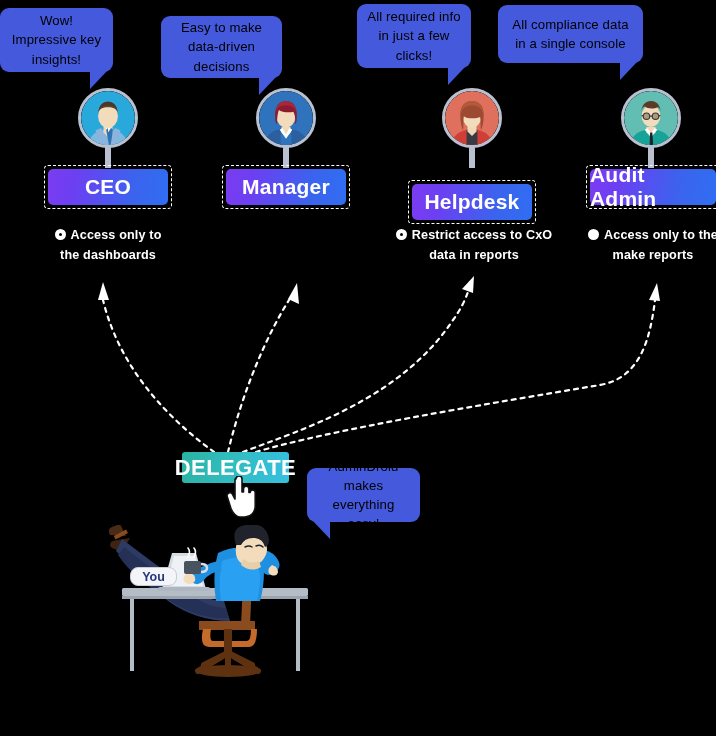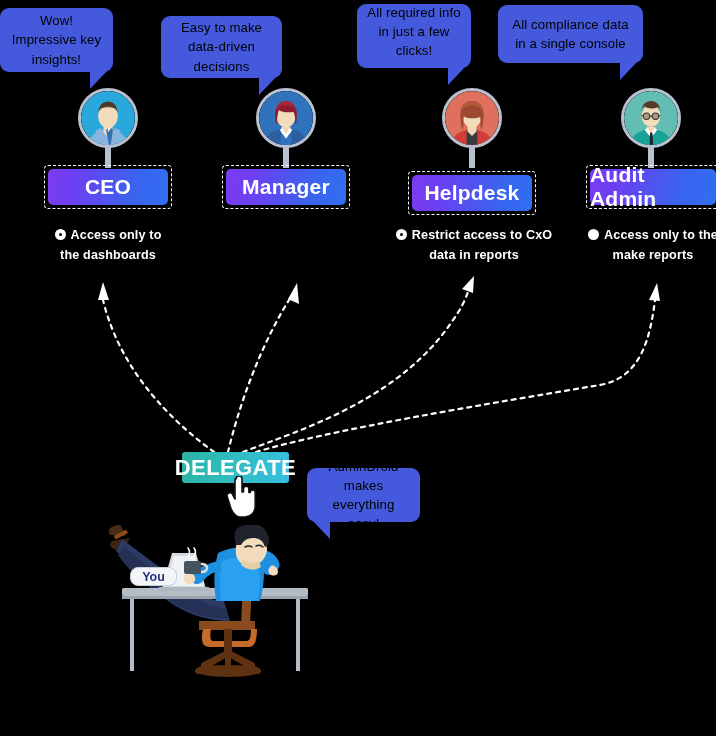--- a/index.html
+++ b/index.html
@@ -199,21 +199,21 @@
 <div class="stage">
 
   <div class="bubble tail-br" style="left:0px; top:8px; width:113px; height:64px;">
     <span>Wow! Impressive key insights!</span>
   </div>
 
   <div class="bubble tail-br" style="left:161px; top:16px; width:121px; height:62px;">
     <span>Easy to make data-driven decisions</span>
   </div>
 
-  <div class="bubble tail-br" style="left:357px; top:4px; width:114px; height:64px;align-items:flex-end;">
+  <div class="bubble tail-br" style="left:357px; top:4px; width:114px; height:64px;">
     <span>All required info in just a few clicks!</span>
   </div>
 
   <div class="bubble tail-br" style="left:498px; top:5px; width:145px; height:58px;">
     <span>All compliance data in a single console</span>
   </div>
 
   <div class="stem" style="left:105px; top:140px; height:28px;"></div>
   <div class="stem" style="left:283px; top:140px; height:28px;"></div>
   <div class="stem" style="left:469px; top:140px; height:28px;"></div>
@@ -277,21 +277,21 @@
   </div>
 
   <div class="badge-wrap" style="left:44px; top:165px; width:128px; height:44px;">
     <div class="badge">CEO</div>
   </div>
 
   <div class="badge-wrap" style="left:222px; top:165px; width:128px; height:44px;">
     <div class="badge">Manager</div>
   </div>
 
-  <div class="badge-wrap" style="left:408px; top:171px; width:128px; height:44px;">
+  <div class="badge-wrap" style="left:408px; top:180px; width:128px; height:44px;">
     <div class="badge">Helpdesk</div>
   </div>
 
   <div class="badge-wrap" style="left:586px; top:165px; width:134px; height:44px;">
     <div class="badge">Audit Admin</div>
   </div>
 
   <div class="caption" style="left:28px; top:226px; width:160px;">
     <span class="cap-icon dot"></span><span>Access only to</span><br>
     <span>the dashboards</span>

